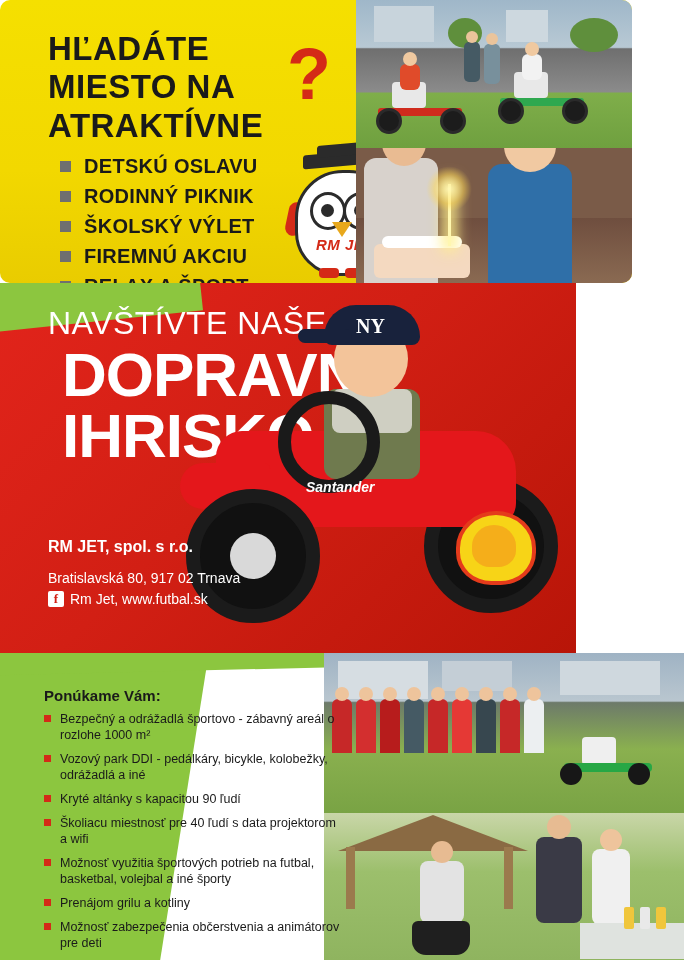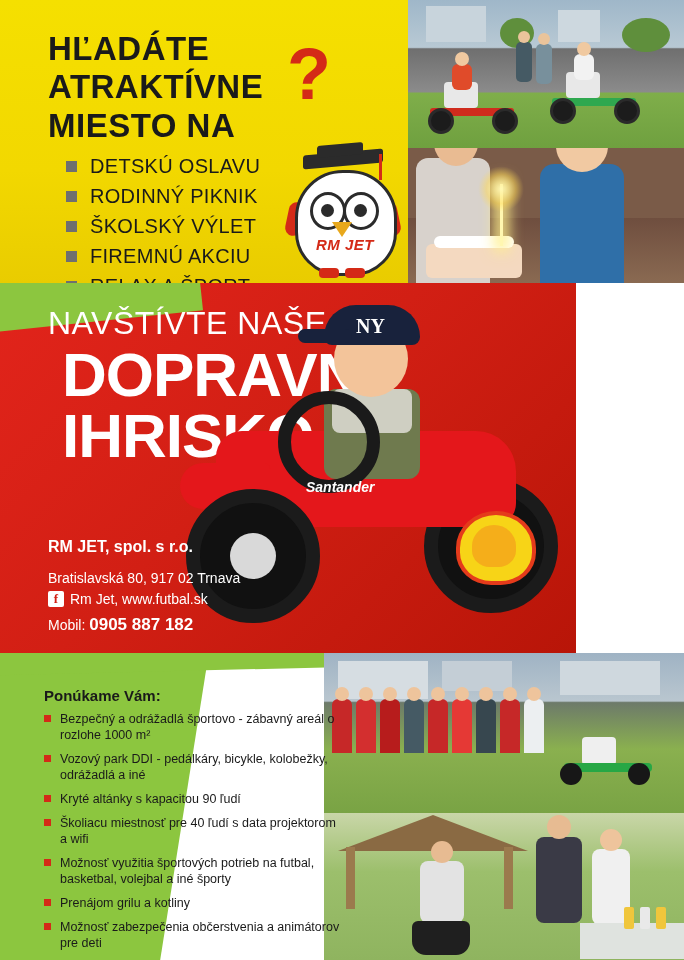--- a/index.html
+++ b/index.html
@@ -5,44 +5,45 @@
   html,body{margin:0;padding:0;}
   body{
     width:684px;height:960px;overflow:hidden;
     font-family:"Liberation Sans", sans-serif;
     background:#ffffff;
   }
   .poster{position:relative;width:684px;height:960px;overflow:hidden;background:#fff;}
 
   
   .band-top{
-    position:absolute;left:0;top:0;width:684px;height:283px;
+    position:absolute;left:0;top:0;width:632px;height:283px;
     background:linear-gradient(180deg,#f5e000 0%,#f2d800 60%,#e9cc00 100%);
     overflow:hidden;
+    border-radius:10px;
   }
   .band-top:after{ 
     content:"";position:absolute;left:-60px;bottom:-150px;width:420px;height:260px;
     background:#8cc63f;border-radius:50%;opacity:0;
   }
   .headline{
     position:absolute;left:48px;top:30px;width:330px;
     font-weight:bold;font-size:33px;line-height:1.16;letter-spacing:.5px;
     color:#1a1a1a;text-transform:uppercase;
   }
   .qmark{
     position:absolute;left:287px;top:38px;font-size:72px;font-weight:bold;color:#d42a17;
     line-height:1;
   }
   .bullets{
     position:absolute;left:48px;top:155px;width:300px;
     list-style:none;margin:0;padding:0;
   }
   .bullets li{
-    position:relative;padding-left:24px;margin:0 0 7px 18px;
-    font-size:20px;font-weight:normal;color:#1a1a1a;text-transform:uppercase;letter-spacing:.3px;
+    position:relative;padding-left:24px;margin:0 0 7px 12px;
+    font-size:20px;font-weight:bold;color:#1a1a1a;text-transform:uppercase;letter-spacing:.3px;
   }
   .bullets li:before{
     content:"";position:absolute;left:0;top:6px;width:11px;height:11px;background:#6f6f6f;
   }
 
   
   .mascot{position:absolute;left:283px;top:140px;width:120px;height:150px;}
   .owl-body{
     position:absolute;left:12px;top:30px;width:96px;height:100px;background:#ffffff;
     border:3px solid #2b2b2b;border-radius:48px 48px 44px 44px;
@@ -231,22 +232,22 @@
 </style>
 </head>
 <body>
 
 <div class="poster">
 
   <div class="band-top">
 
     <div class="headline">
       <div>HĽADÁTE</div>
+      <div>MIESTO NA</div>
       <div>ATRAKTÍVNE</div>
-      <div>MIESTO NA</div>
     </div>
     <div class="qmark">?</div>
 
     <ul class="bullets">
       <li>DETSKÚ OSLAVU</li>
       <li>RODINNÝ PIKNIK</li>
       <li>ŠKOLSKÝ VÝLET</li>
       <li>FIREMNÚ AKCIU</li>
       <li>RELAX A ŠPORT</li>
     </ul>
@@ -323,24 +324,20 @@
       <div class="shell"></div>
     </div>
 
     <div class="contact">
       <div class="co">RM JET, spol. s r.o.</div>
       <div class="addr">Bratislavská 80, 917 02 Trnava</div>
       <div class="fbline">
         <span class="fb-ico">f</span>
         <span>Rm Jet, www.futbal.sk</span>
       </div>
-      <div class="mob">
-        <span>Mobil:</span>
-        <b>0905 887 182</b>
-      </div>
     </div>
   </div>
 
   <div class="band-bottom">
     <div class="green-wedge"></div>
     <div class="green-bar"></div>
 
     <div class="ph-bottom">
       <div class="ph-group">
         <div class="bld b1"></div>

